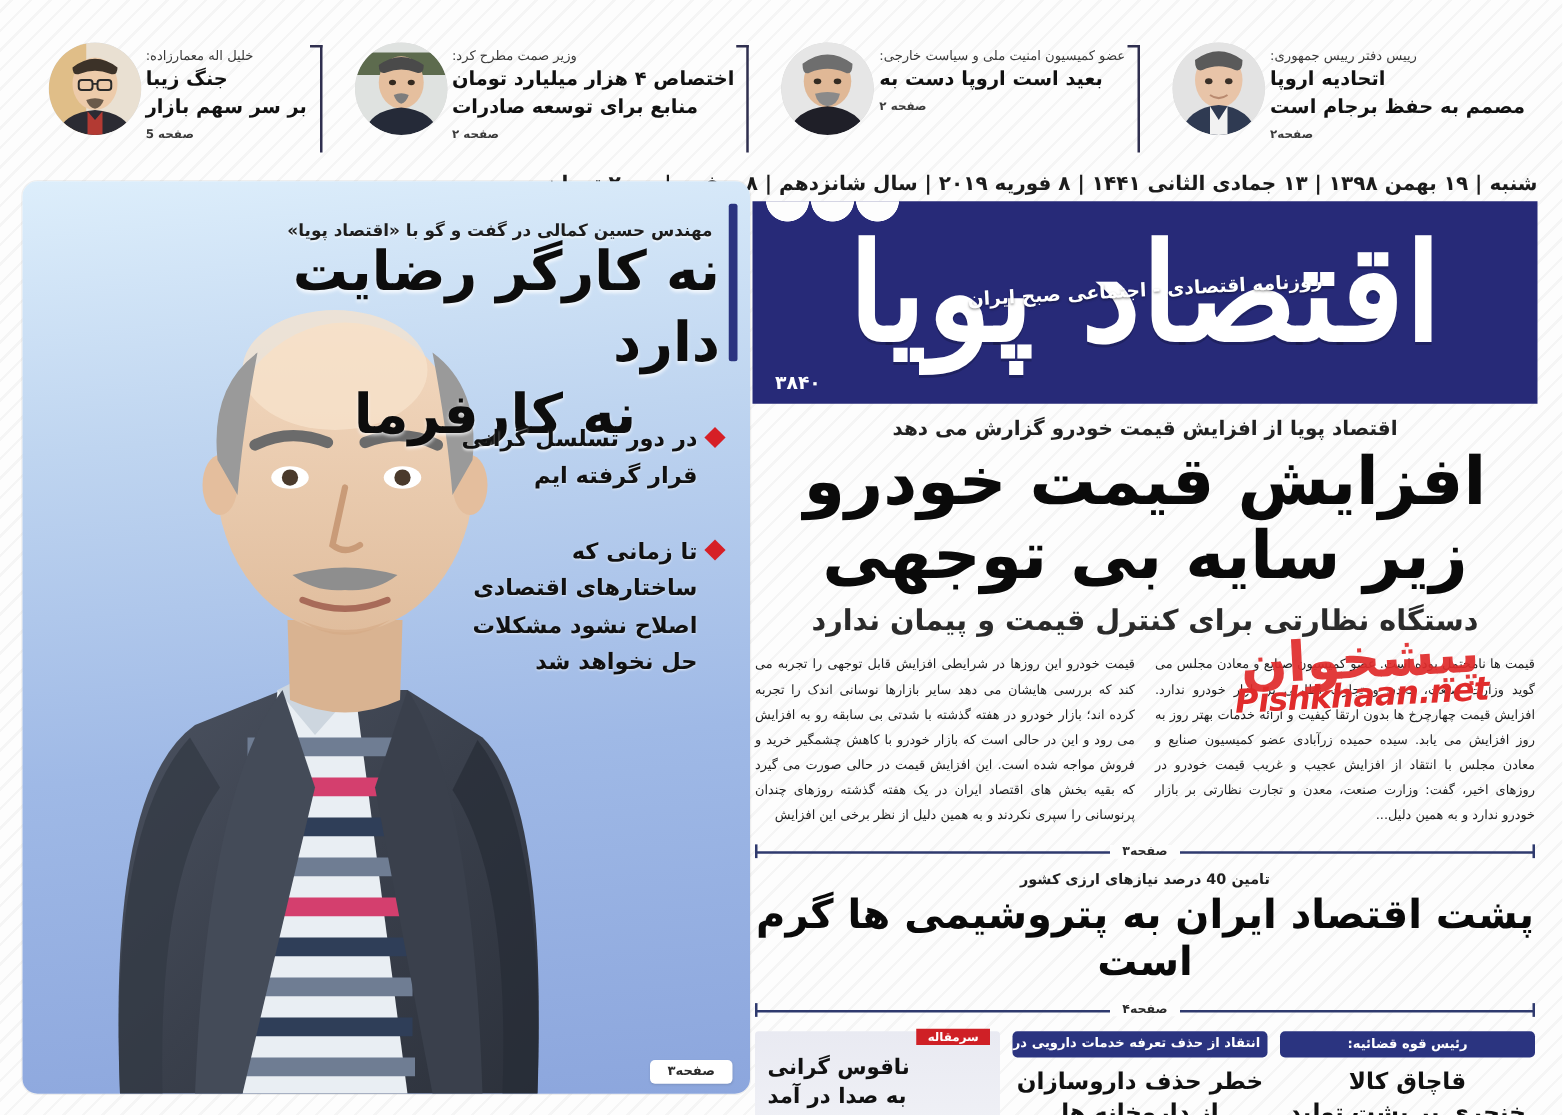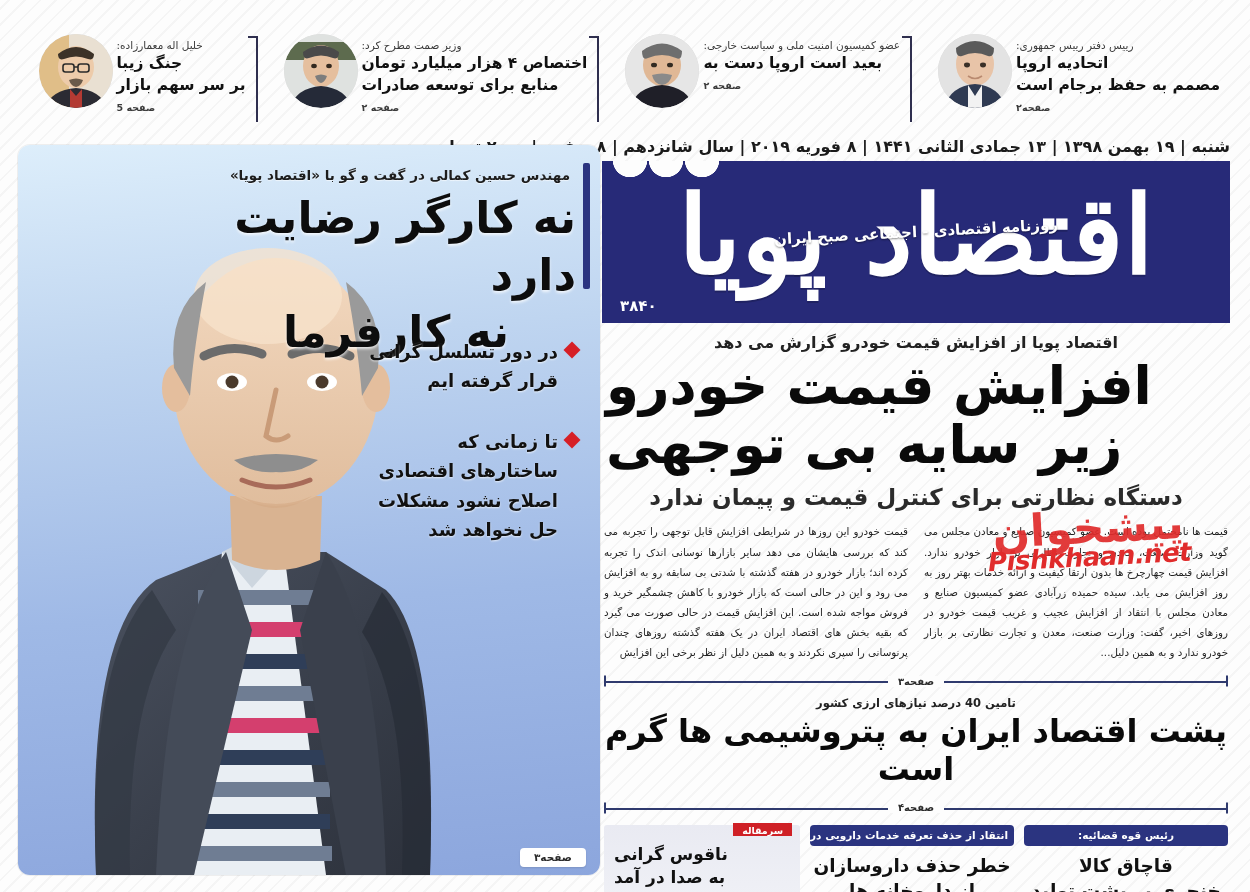--- a/index.html
+++ b/index.html
@@ -192,21 +192,21 @@
   
   #lead-kicker {
     text-align: center;
     font-size: 16px;
     font-weight: bold;
     color: #222;
     padding: 10px 0 4px;
     letter-spacing: -0.2px;
   }
   #lead-headline {
-    text-align: left;
+    text-align: center;
     font-size: 53px;
     font-weight: bold;
     color: #0a0a0a;
     line-height: 1.12;
     letter-spacing: -1.5px;
     padding: 0 4px;
   }
   #lead-subhead {
     text-align: center;
     font-size: 23px;
@@ -383,21 +383,21 @@
     position: absolute;
     top: 18px;
     right: 10px;
     width: 7px;
     height: 126px;
     background: #2b3480;
     border-radius: 2px;
   }
   #interview-kicker {
     position: absolute;
-    top: 22px;
+    top: 32px;
     right: 30px;
     font-size: 13.5px;
     font-weight: bold;
     color: #1d1d1d;
     letter-spacing: -0.4px;
     white-space: nowrap;
     text-shadow: 0 1px 1px rgba(255,255,255,0.6);
     z-index: 5;
   }
   #interview-headline {

